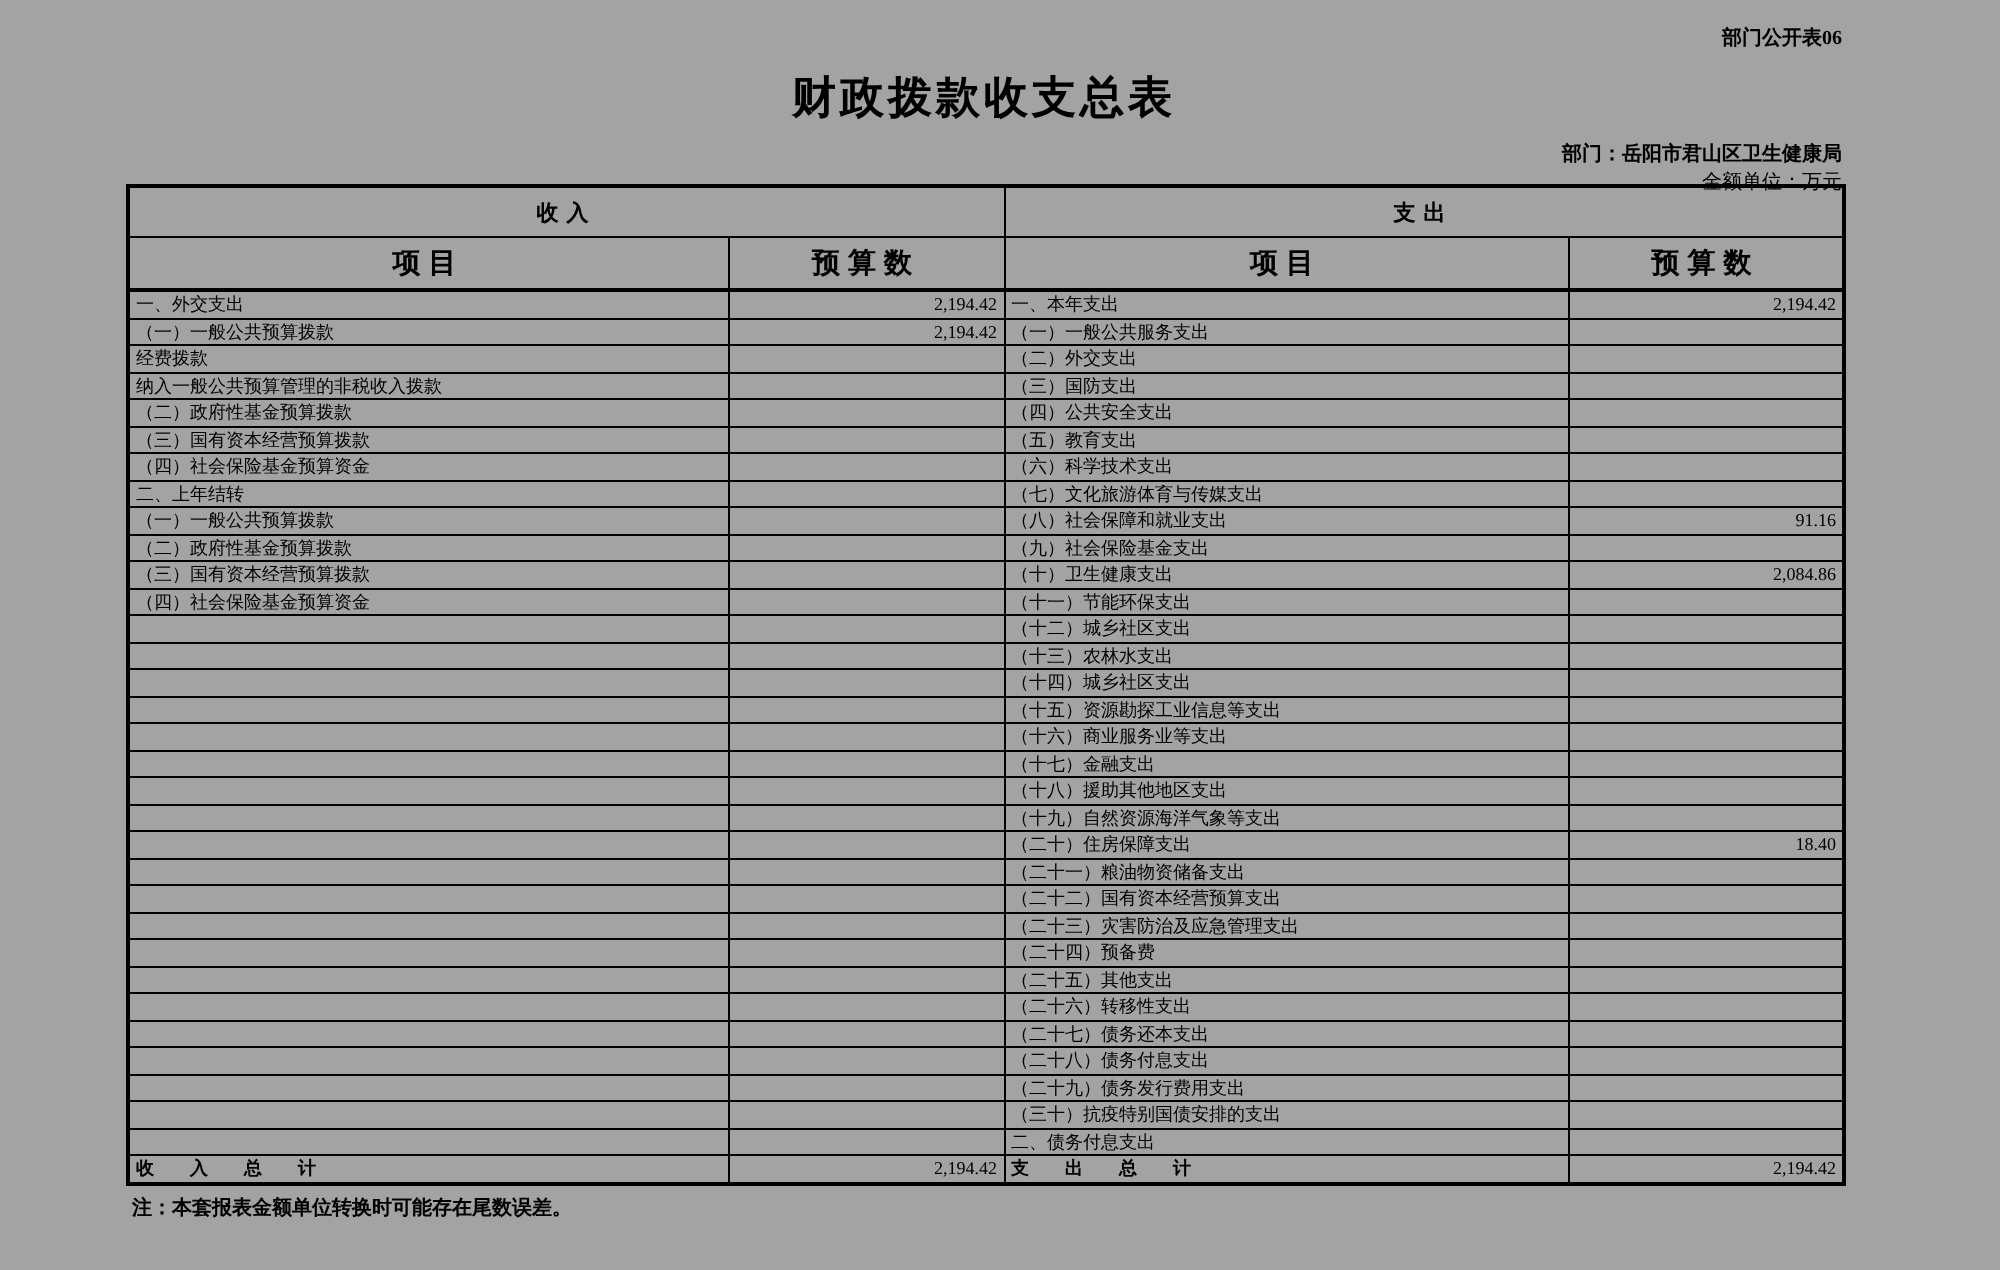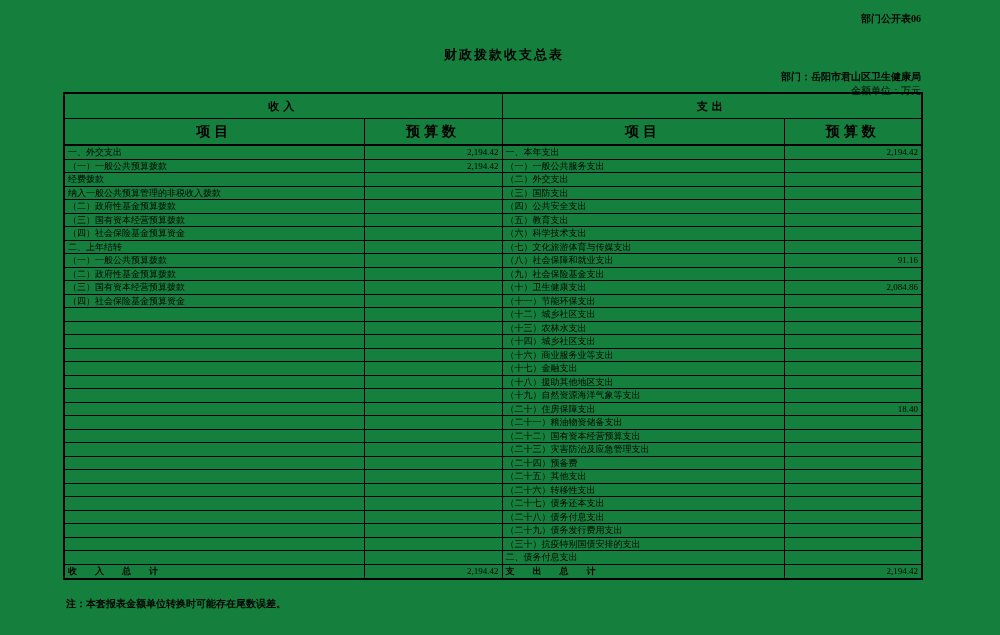--- a/index.html
+++ b/index.html
@@ -1,39 +1,39 @@
 <!DOCTYPE html>
 <html><head>
 <meta charset="utf-8">
 <style>
   html, body { margin: 0; padding: 0; background: #ffffff; }
   .page {
     position: relative;
     width: 1000px;
     height: 635px;
-    background: #15803d;
+    background: #a3a3a3;
     color: #000;
     font-family: "Liberation Serif", "DejaVu Serif", serif;
     overflow: hidden;
   }
   .doc-label {
     position: absolute;
     top: 12px;
     right: 79px;
     font-size: 10px;
     font-weight: bold;
   }
   .title {
     position: absolute;
     top: 34px;
     left: 63px;
     width: 858px;
-    margin: 12px;
+    margin: 0;
     text-align: center;
-    font-size: 13px;
+    font-size: 22px;
     font-weight: bold;
     letter-spacing: 2px;
   }
   .meta-row {
     position: absolute;
     top: 70px;
     left: 63px;
     width: 858px;
     display: flex;
     justify-content: space-between;
@@ -213,20 +213,26 @@
         </tr>
         <tr>
           <td class="item"></td>
           <td class="value"></td>
           <td class="item">（十四）城乡社区支出</td>
           <td class="value"></td>
         </tr>
         <tr>
           <td class="item"></td>
           <td class="value"></td>
+          <td class="item">（十五）资源勘探工业信息等支出</td>
+          <td class="value"></td>
+        </tr>
+        <tr>
+          <td class="item"></td>
+          <td class="value"></td>
           <td class="item">（十六）商业服务业等支出</td>
           <td class="value"></td>
         </tr>
         <tr>
           <td class="item"></td>
           <td class="value"></td>
           <td class="item">（十七）金融支出</td>
           <td class="value"></td>
         </tr>
         <tr>

